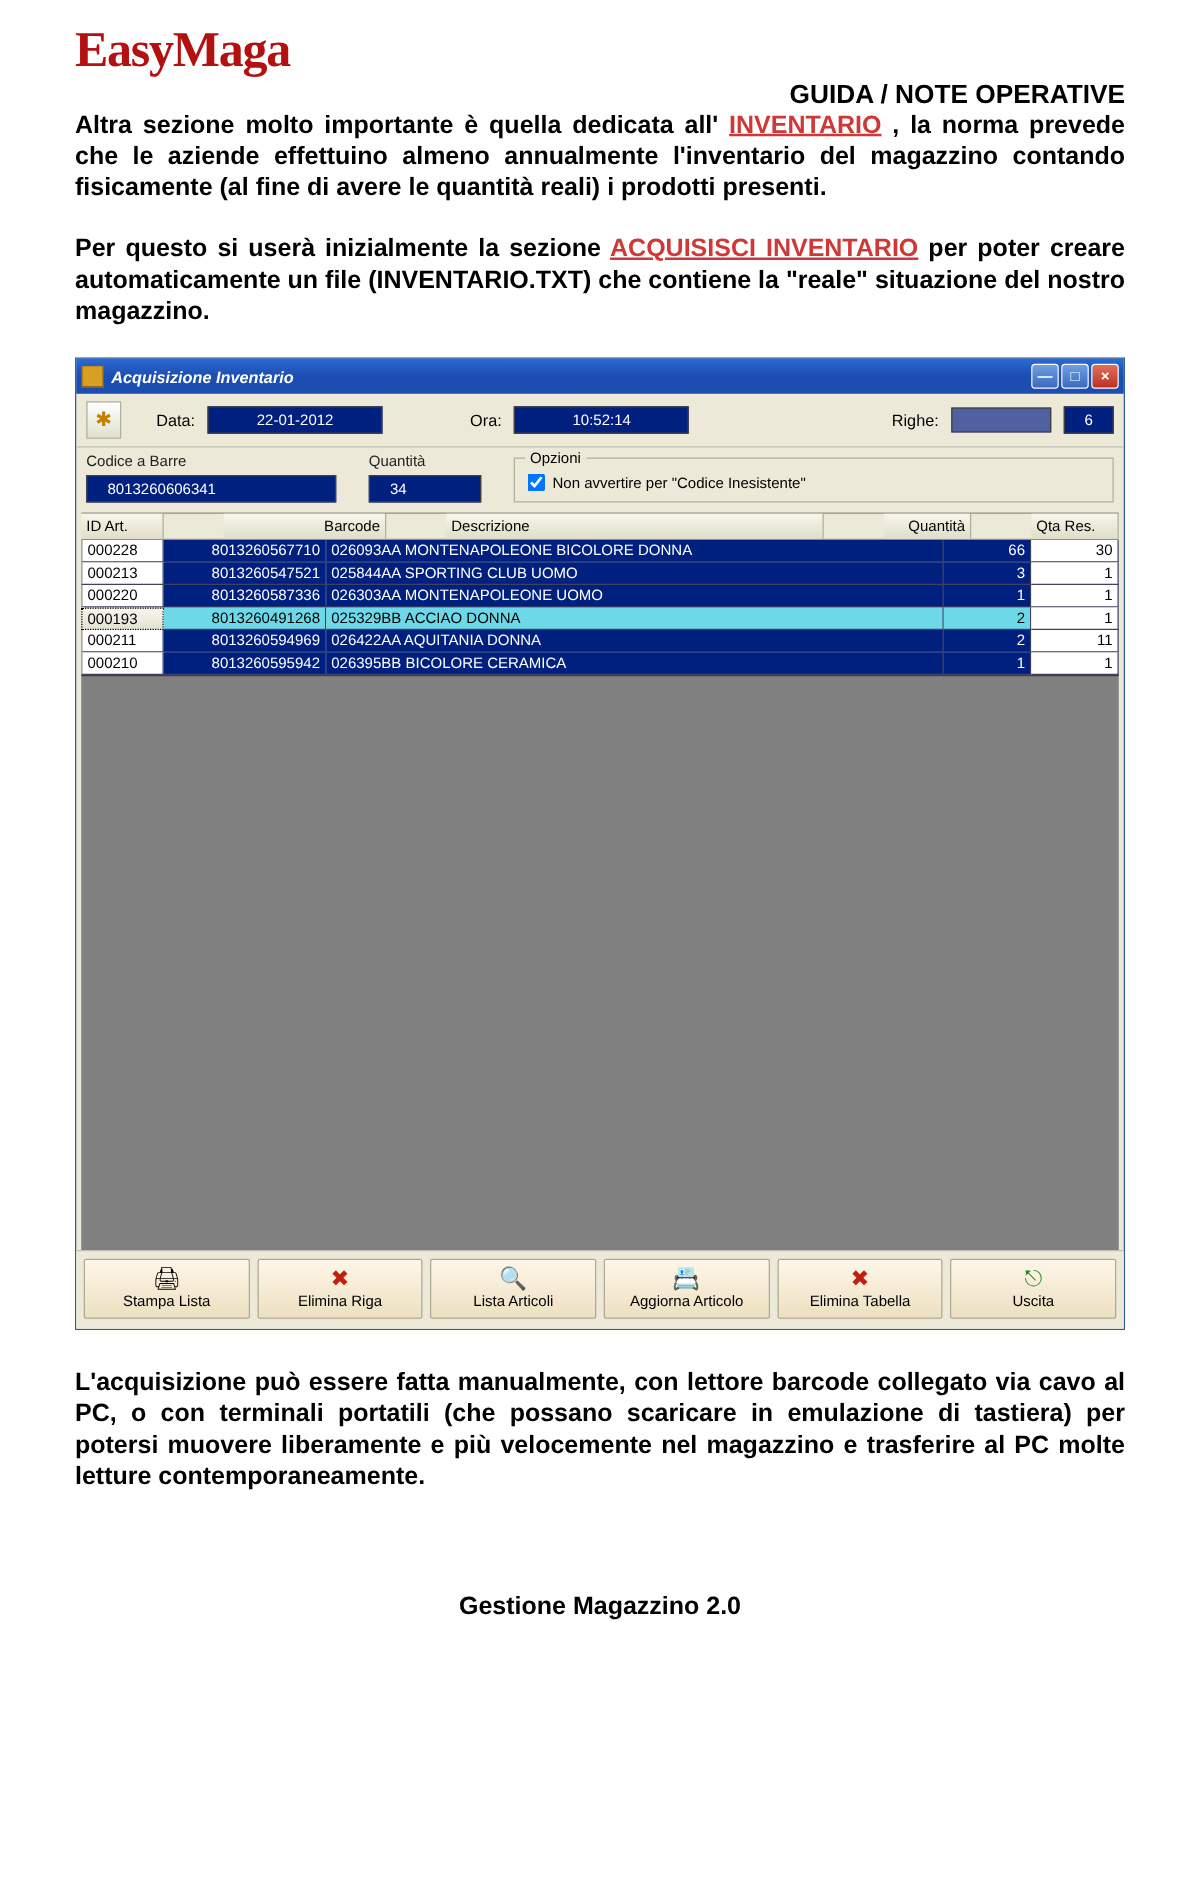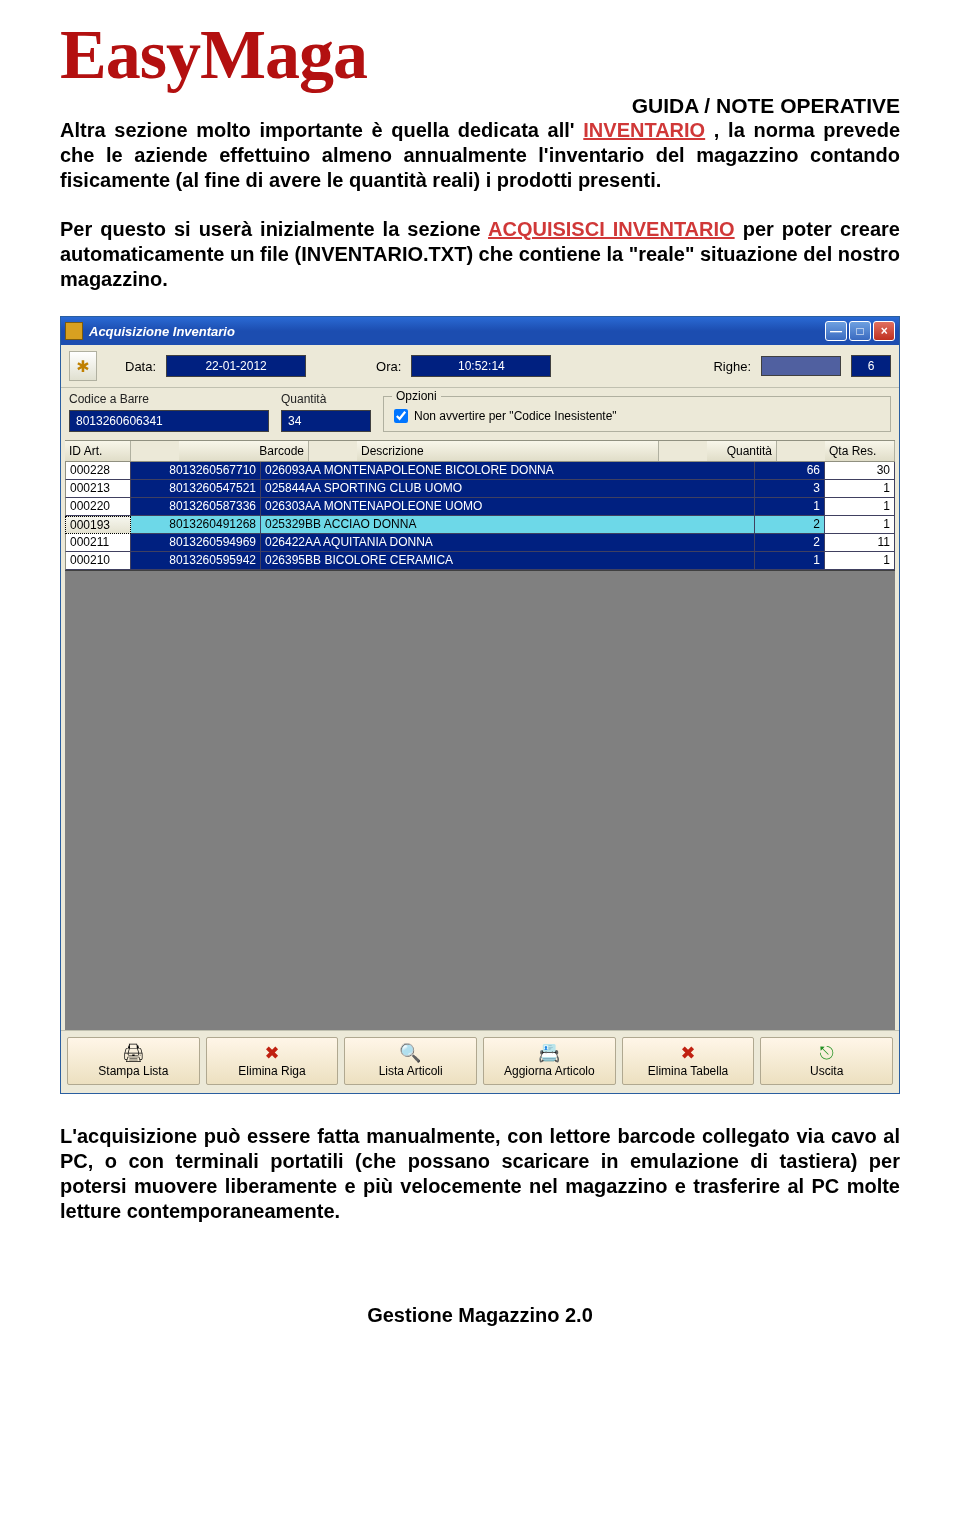--- a/index.html
+++ b/index.html
@@ -6,21 +6,21 @@
   body {
     background: #ffffff;
     width: 960px;
     font-family: Arial, Helvetica, sans-serif;
     color: #000;
     padding: 20px 60px 40px 60px;
   }
   .logo {
     font-family: 'Brush Script MT', cursive;
     color: #b31010;
-    font-size: 70px;
+    font-size: 40px;
     font-weight: bold;
     line-height: 1;
     margin-bottom: 4px;
     position: relative;
     letter-spacing: -1px;
   }
   .header-subtitle {
     text-align: right;
     font-weight: bold;
     font-size: 21px;
@@ -96,29 +96,29 @@
   .fld-value.w120 { width: 140px; }
   .fld-blank {
     background: #5060a0;
     width: 80px; height: 20px;
     border: 1px solid #404040;
   }
 
   .mid-section {
     display: flex;
     padding: 4px 8px 8px 8px;
-    gap: 12px;
+    gap: 26px;
     align-items: flex-end;
   }
   .group { display: flex; flex-direction: column; gap: 2px; }
   .group-label { font-size: 12px; color: #222; margin-bottom: 2px; }
   .input-dark {
     background: #002080; color: #fff;
     border: 1px solid #404040;
-    padding: 3px 6px; font-size: 12px;
+    padding: 3px 16px; font-size: 12px;
     height: 22px;
   }
   .w-barcode { width: 200px; }
   .w-qty { width: 90px; }
   .opz-frame {
     border: 1px solid #b0b0a0;
     padding: 8px 10px 8px 10px;
     margin-top: 4px;
     flex: 1;
     position: relative;

